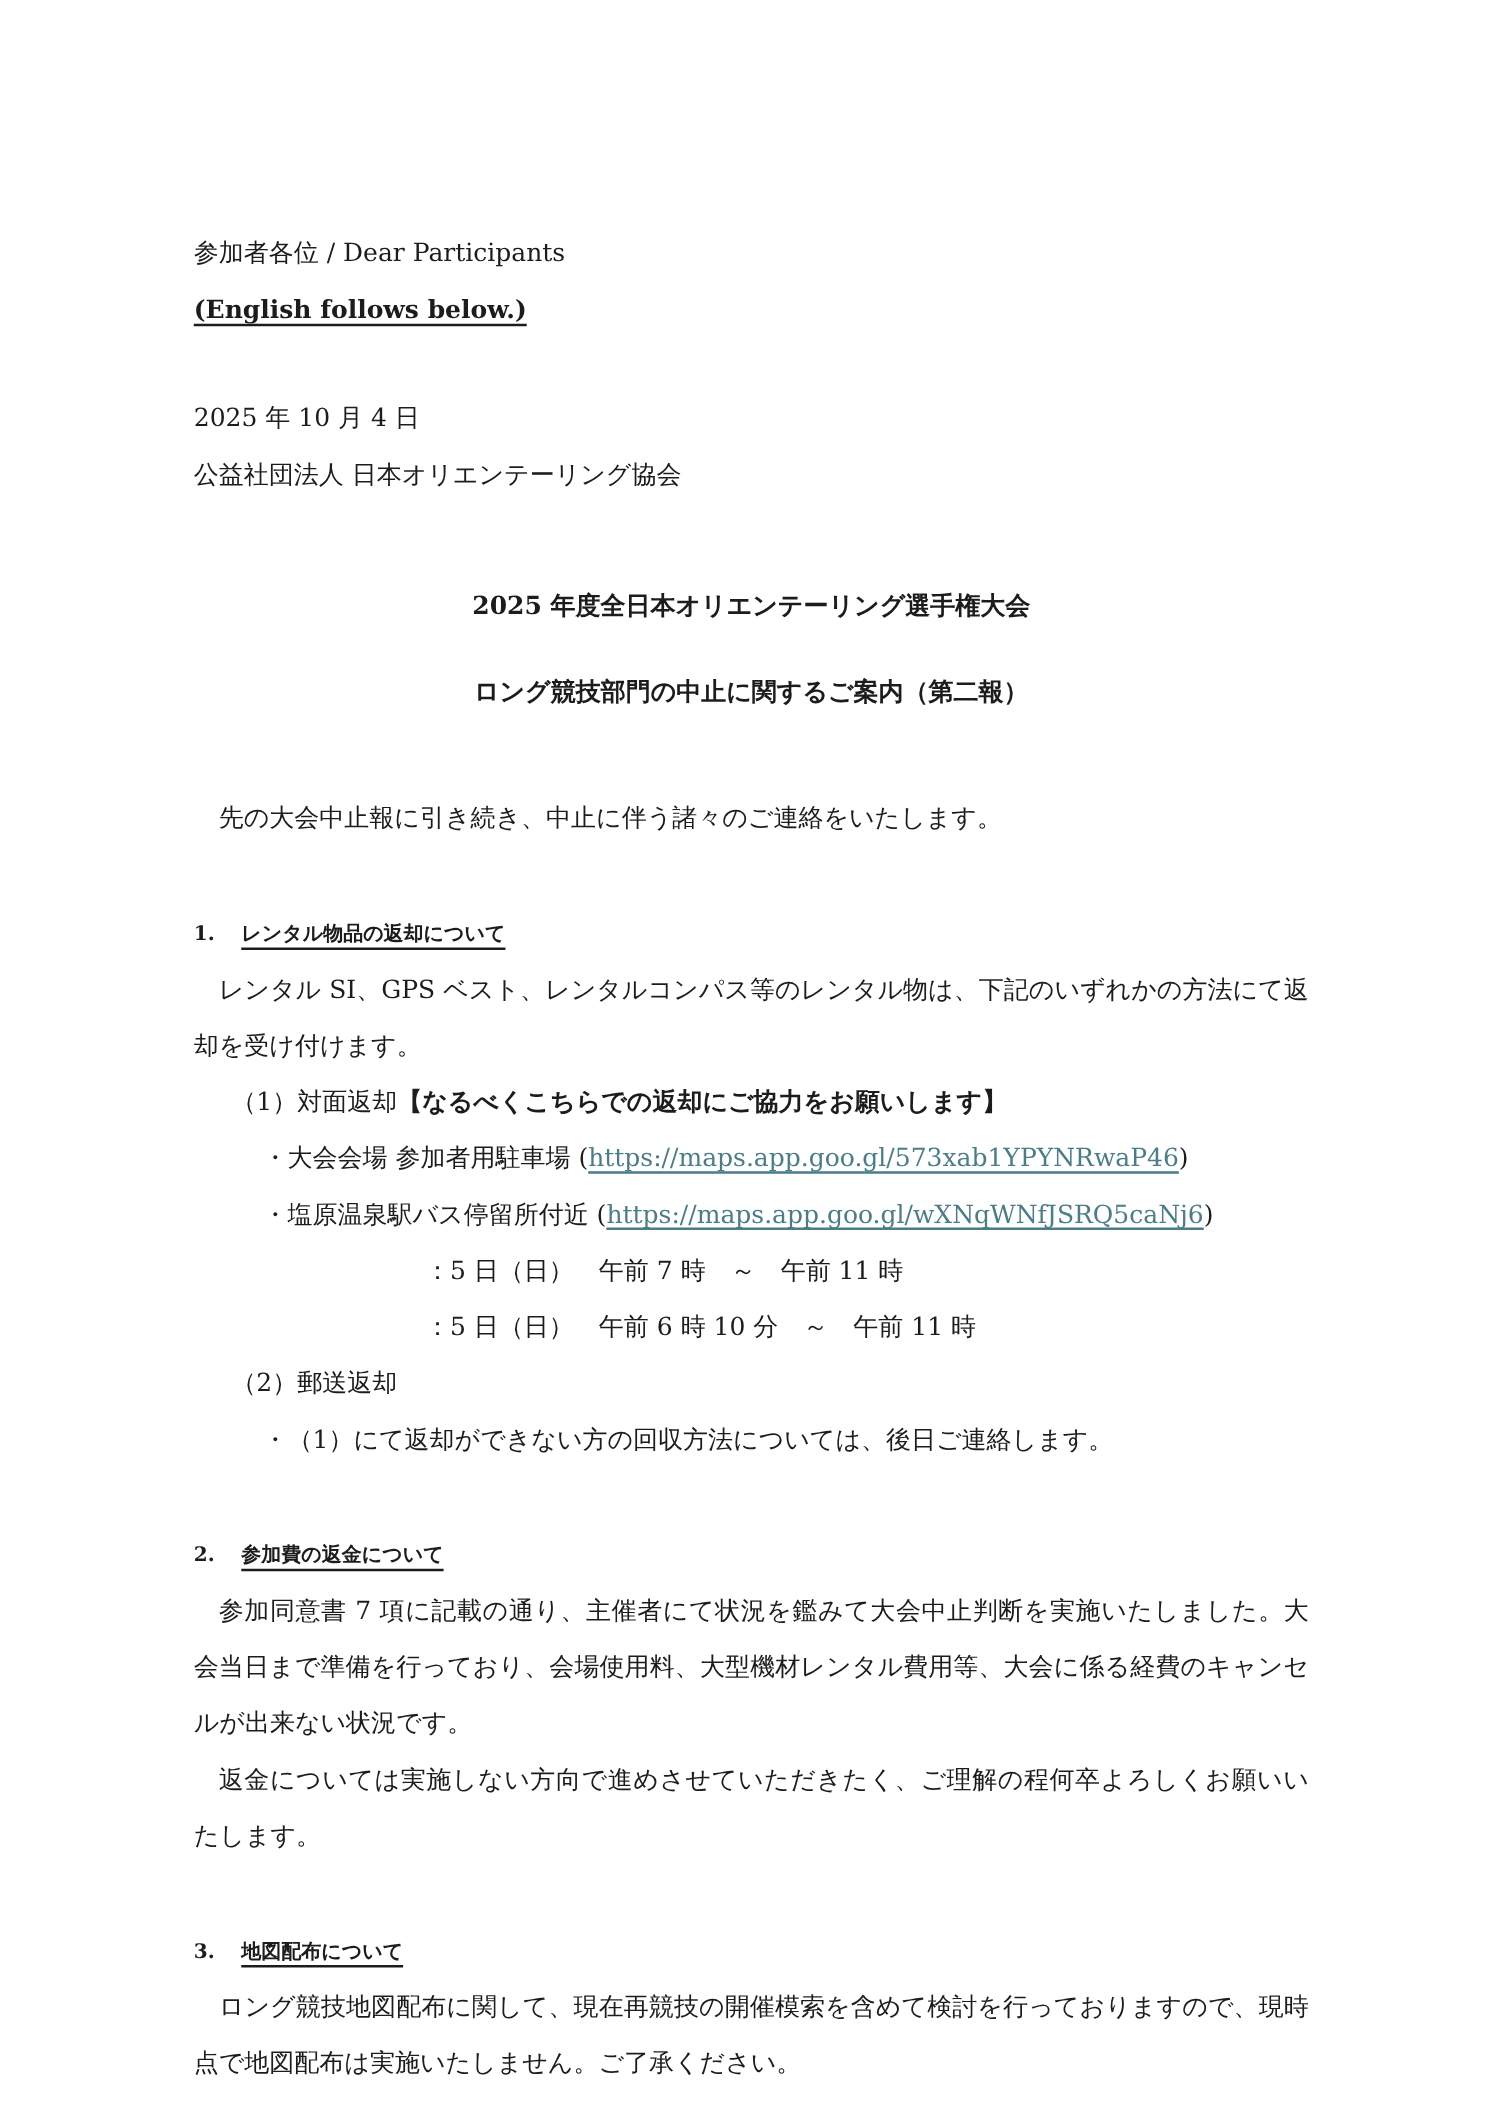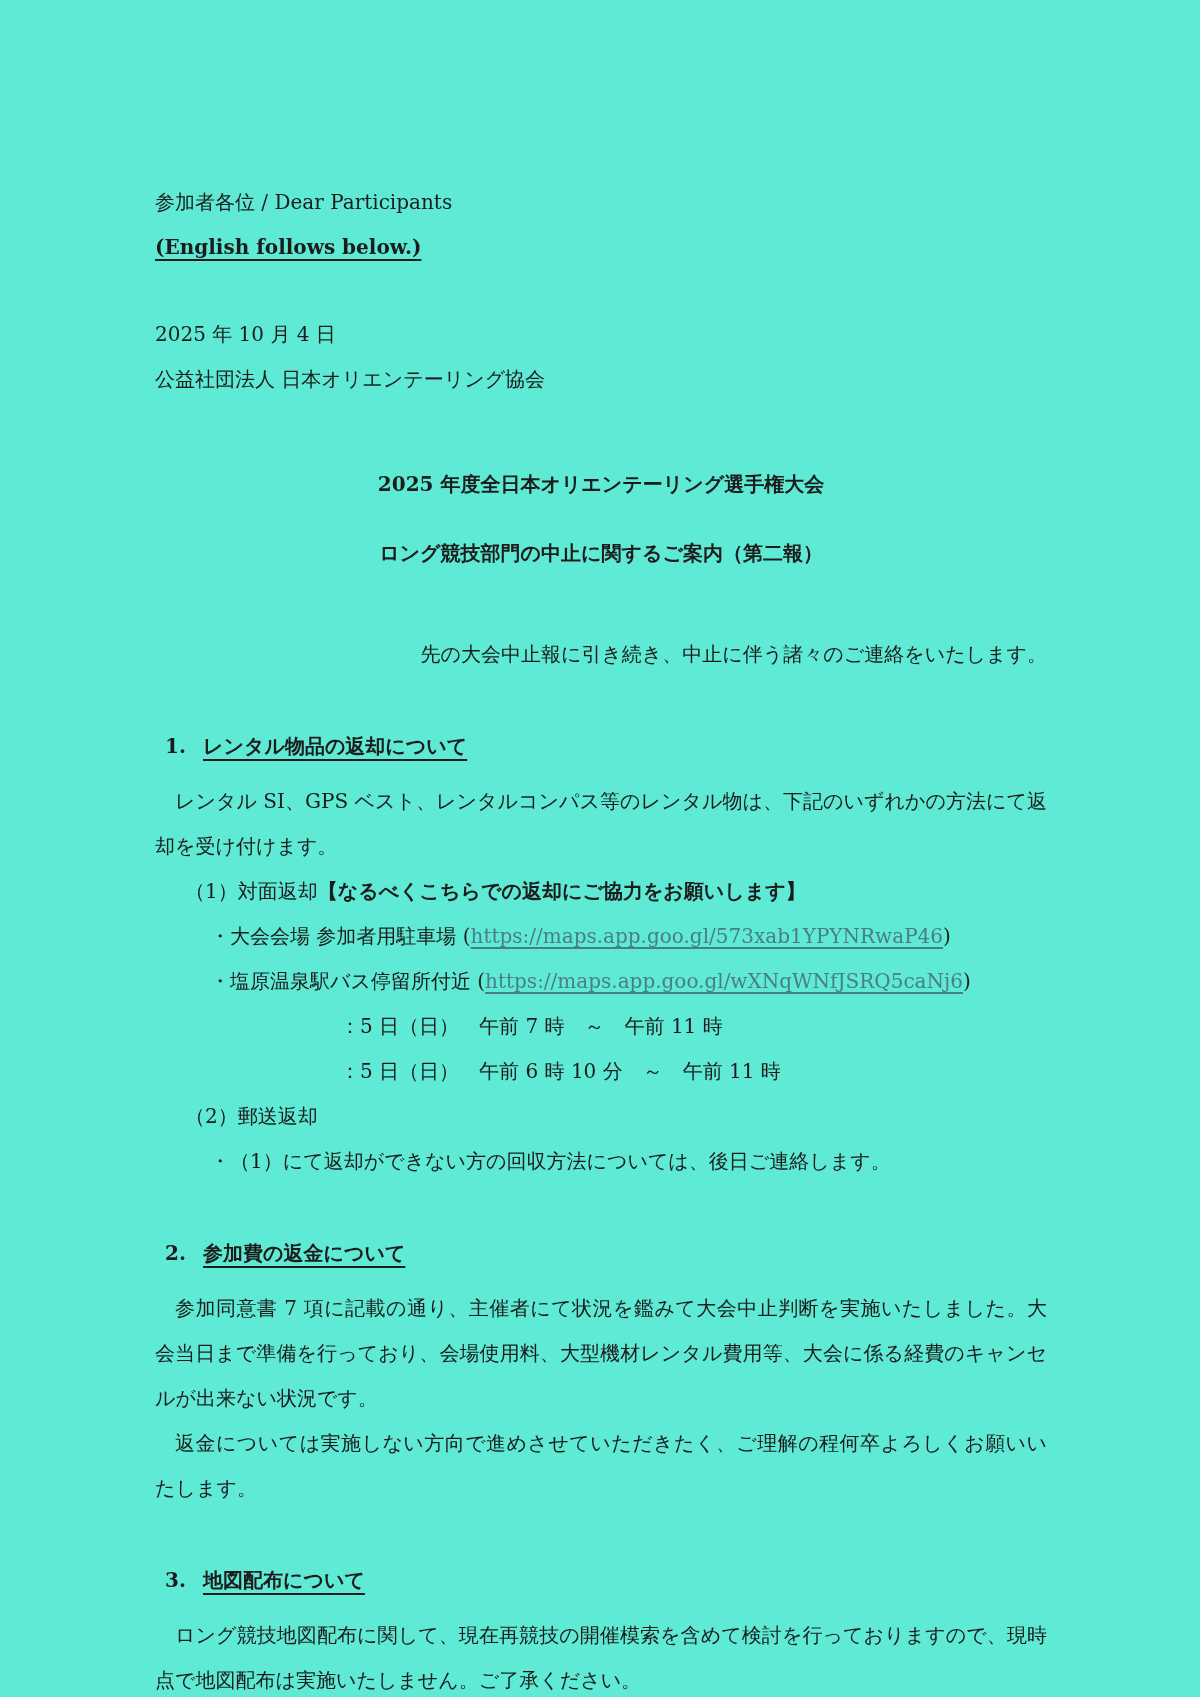--- a/index.html
+++ b/index.html
@@ -1,21 +1,21 @@
 <!DOCTYPE html>
 <html lang="ja"><head>
 <meta charset="utf-8">
 <style>
   html, body { margin: 0; padding: 0; background: #e8e8e8; }
   .page {
     position: relative;
     width: 1200px;
     height: 1697px;
     margin: 0 auto;
-    background: #5eead4;
+    background: #ffffff;
     font-family: "DejaVu Serif", "Liberation Serif", serif;
     color: #1c1c1c;
     overflow: hidden;
   }
   .content {
     position: absolute;
     left: 155px;
     top: 180px;
     width: 892px;
     font-size: 20px;
@@ -30,25 +30,25 @@
   }
   .date-block { text-align: left; margin-top: 42px; }
   .doc-title {
     margin: 48px 0 0 0;
     text-align: center;
     font-size: 20px;
     font-weight: bold;
     line-height: 69px;
   }
   .doc-title span { display: block; }
-  .intro { margin-top: 44px; text-indent: 1em; text-align: right; }
+  .intro { margin-top: 44px; text-indent: 1em; }
   section { margin-top: 47px; }
   .sec-heading {
-    margin: 10px;
-    font-size: 20px;
+    margin: 0;
+    font-size: 16px;
     font-weight: bold;
     line-height: 45px;
   }
   .sec-num { display: inline-block; width: 38px; }
   .sec-title {
     text-decoration: underline;
     text-underline-offset: 6px;
     text-decoration-thickness: 1.5px;
   }
   .body-p { text-align: justify; }

